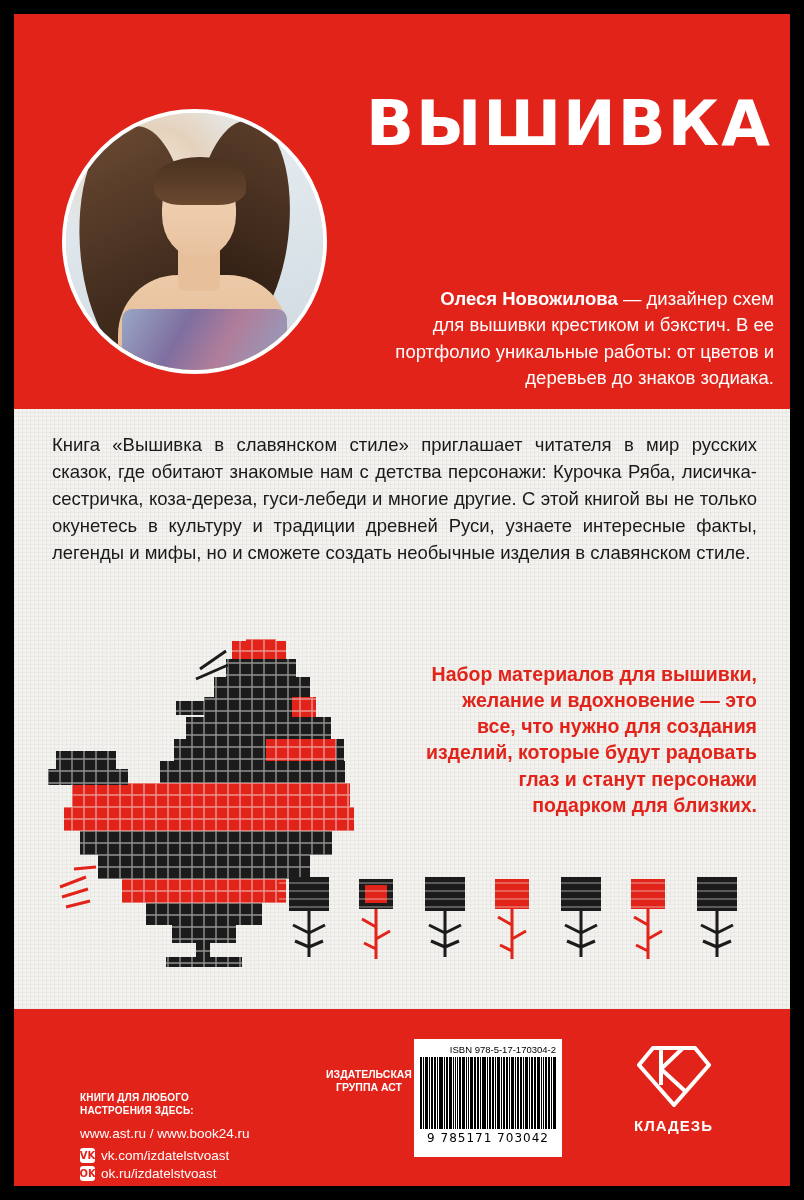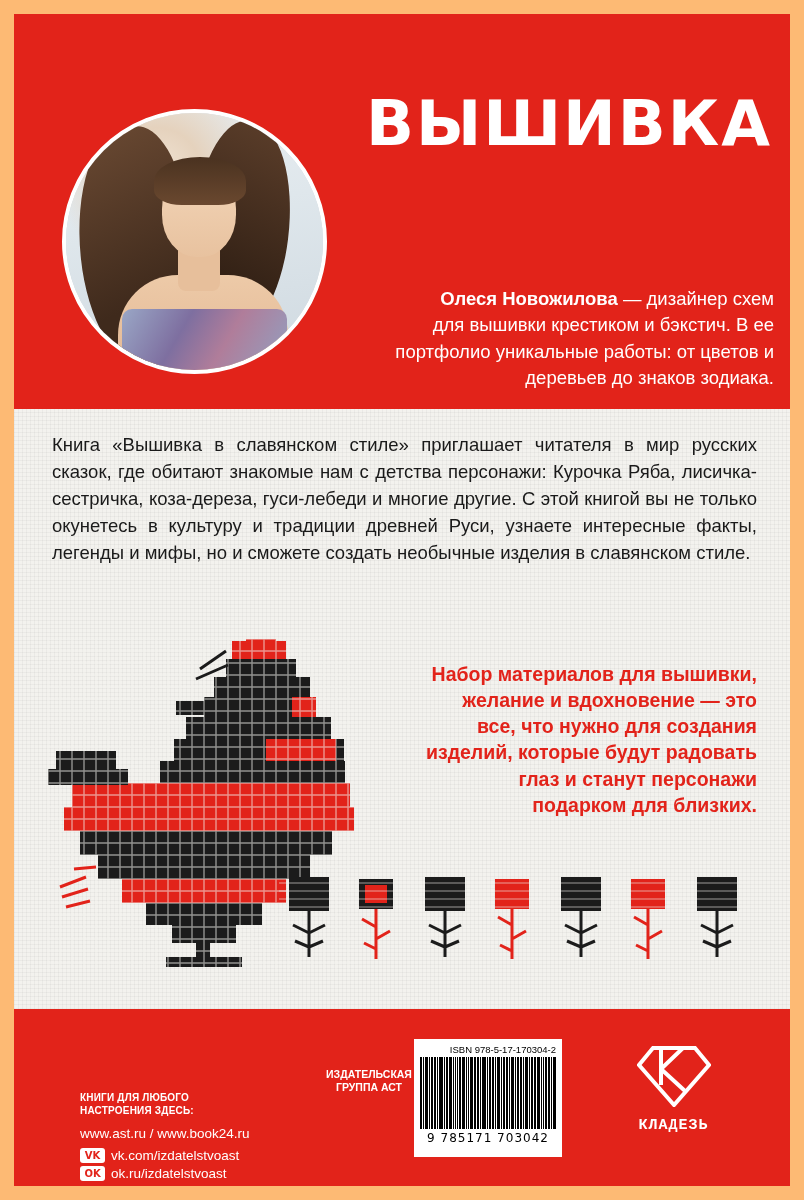--- a/index.html
+++ b/index.html
@@ -5,21 +5,21 @@
   html,body{margin:0;padding:0;}
   body{
     width:804px;height:1200px;
     background:#ffffff;
     font-family:"Liberation Sans", sans-serif;
     overflow:hidden;
   }
   .page{
     position:relative;
     width:804px;height:1200px;
-    background:#fdba74;
+    background:#000000;
     box-sizing:border-box;
   }
   
   .cover{
     position:absolute;
     left:14px;top:14px;
     width:776px;height:1172px;
     background:#e2231a;
     overflow:hidden;
   }
@@ -150,21 +150,21 @@
     position:absolute;left:0;bottom:0;width:776px;height:177px;
     background:#e2231a;
   }
   .footer-left{
     position:absolute;left:66px;top:38px;color:#fff;
   }
   .f-head{font-size:10px;font-weight:bold;line-height:1.32;letter-spacing:.2px;margin-top:44px;}
   .f-url{font-size:13.5px;margin-top:7px;line-height:1.5;}
   .f-row{display:flex;align-items:center;gap:6px;margin-top:3px;}
   .soc{
-    width:25px;height:15px;background:#fff;color:#e2231a;border-radius:3px;
+    width:15px;height:15px;background:#fff;color:#e2231a;border-radius:3px;
     font-size:10px;font-weight:bold;display:flex;align-items:center;justify-content:center;
     font-family:"DejaVu Sans", sans-serif;
   }
   .ast{
     position:absolute;left:300px;top:42px;width:110px;text-align:center;color:#fff;
   }
   .ast-mark{
     font-size:46px;font-weight:bold;line-height:.9;letter-spacing:-1px;
     font-family:"DejaVu Sans", sans-serif;
   }
@@ -173,21 +173,21 @@
     position:absolute;left:400px;top:30px;width:148px;height:118px;
     background:#ffffff;padding:4px 6px;box-sizing:border-box;
   }
   .isbn{font-size:9.5px;color:#000;margin:1px 0 2px 2px;text-align:right;}
   .bars{height:72px;display:flex;align-items:flex-end;gap:1px;}
   .bars i{display:block;background:#000;height:100%;}
   .barnum{font-size:12px;color:#000;text-align:center;letter-spacing:1px;margin-top:2px;font-family:"DejaVu Sans", sans-serif;}
   .kladez{
     position:absolute;right:54px;top:36px;width:125px;text-align:center;color:#fff;
   }
-  .kl-name{font-size:15px;font-weight:bold;letter-spacing:1px;margin-top:6px;font-family:Liberation Mono, monospace;}
+  .kl-name{font-size:15px;font-weight:bold;letter-spacing:1px;margin-top:6px;}
 </style>
 </head>
 <body>
 
 <div class="page">
   <div class="cover">
 
     <div class="top-band">
       <div class="title-main">ВЫШИВКА</div>
     </div>

